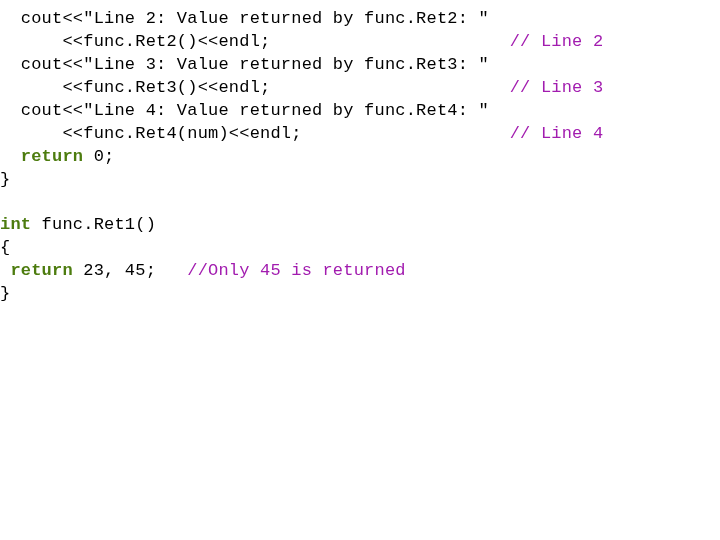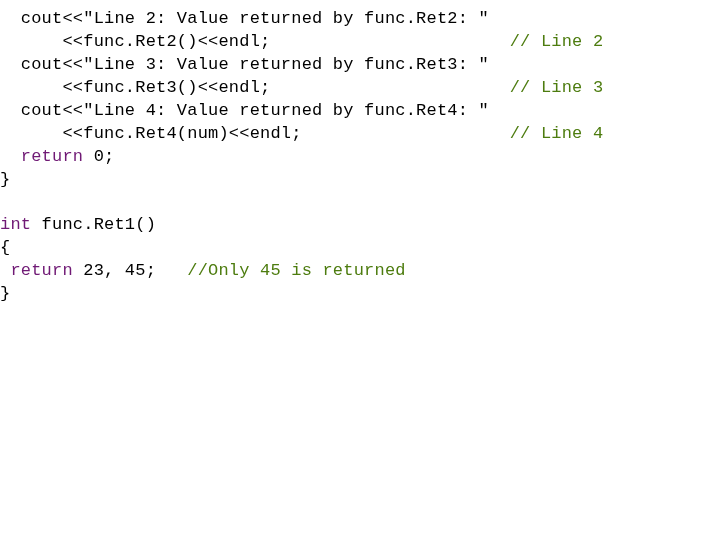--- a/index.html
+++ b/index.html
@@ -16,25 +16,26 @@
     line-height: 1.35;
     white-space: pre;
     padding: 8px 0 0 0;
     color: #000000;
     letter-spacing: 0.2px;
   }
   .line {
     display: block;
   }
   .kw {
-    color: #701a75;
+    color: #4d7c0f;
+    font-weight: bold;
   }
   .str {
     color: #000000;
   }
   .cmt {
-    color: #4d7c0f;
+    color: #a21caf;
   }
 </style>
 </head>
 <body>
 
 <div class="code-container" id="code-root"><span class="line"><span>  </span><span class="">cout&lt;&lt;</span><span class="str">"Line 2: Value returned by func.Ret2: "</span></span><span class="line"><span>      </span><span class="">&lt;&lt;func.Ret2()&lt;&lt;endl;                       </span><span class="cmt">// Line 2</span></span><span class="line"><span>  </span><span class="">cout&lt;&lt;</span><span class="str">"Line 3: Value returned by func.Ret3: "</span></span><span class="line"><span>      </span><span class="">&lt;&lt;func.Ret3()&lt;&lt;endl;                       </span><span class="cmt">// Line 3</span></span><span class="line"><span>  </span><span class="">cout&lt;&lt;</span><span class="str">"Line 4: Value returned by func.Ret4: "</span></span><span class="line"><span>      </span><span class="">&lt;&lt;func.Ret4(num)&lt;&lt;endl;                    </span><span class="cmt">// Line 4</span></span><span class="line"><span>  </span><span class="kw">return</span><span class=""> 0;</span></span><span class="line"><span></span><span class="">}</span></span><span class="line"><span></span><span class=""> </span></span><span class="line"><span></span><span class="kw">int</span><span class=""> func.Ret1()</span></span><span class="line"><span></span><span class="">{</span></span><span class="line"><span> </span><span class="kw">return</span><span class=""> 23, 45;   </span><span class="cmt">//Only 45 is returned</span></span><span class="line"><span></span><span class="">}</span></span></div>
 
 </body></html>

